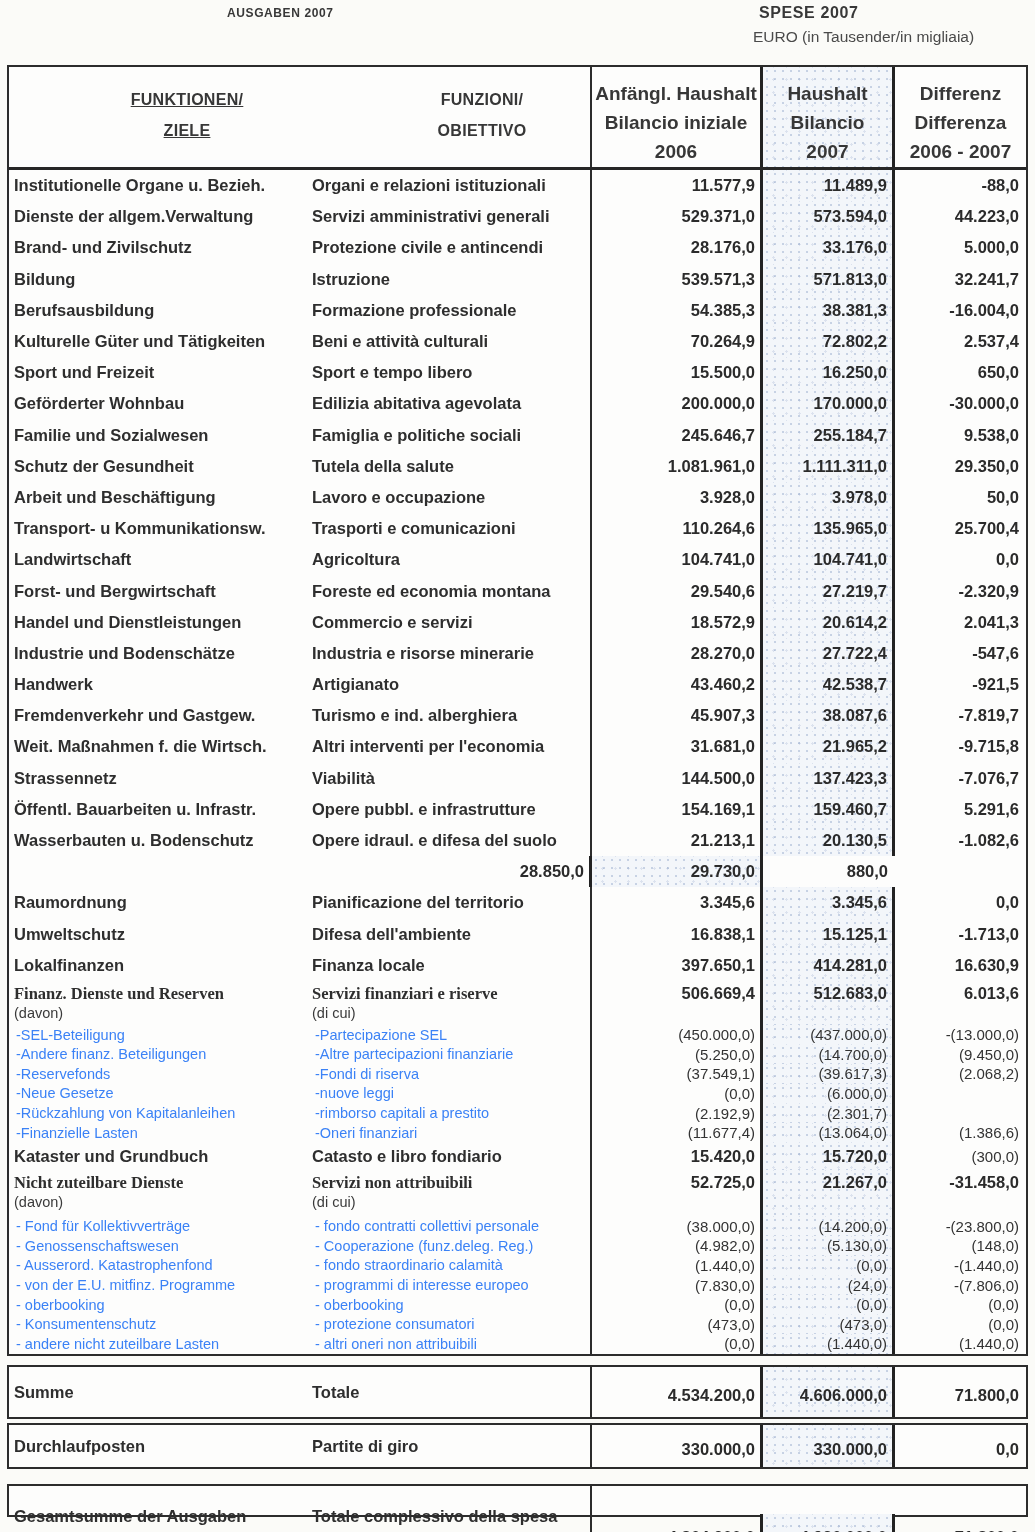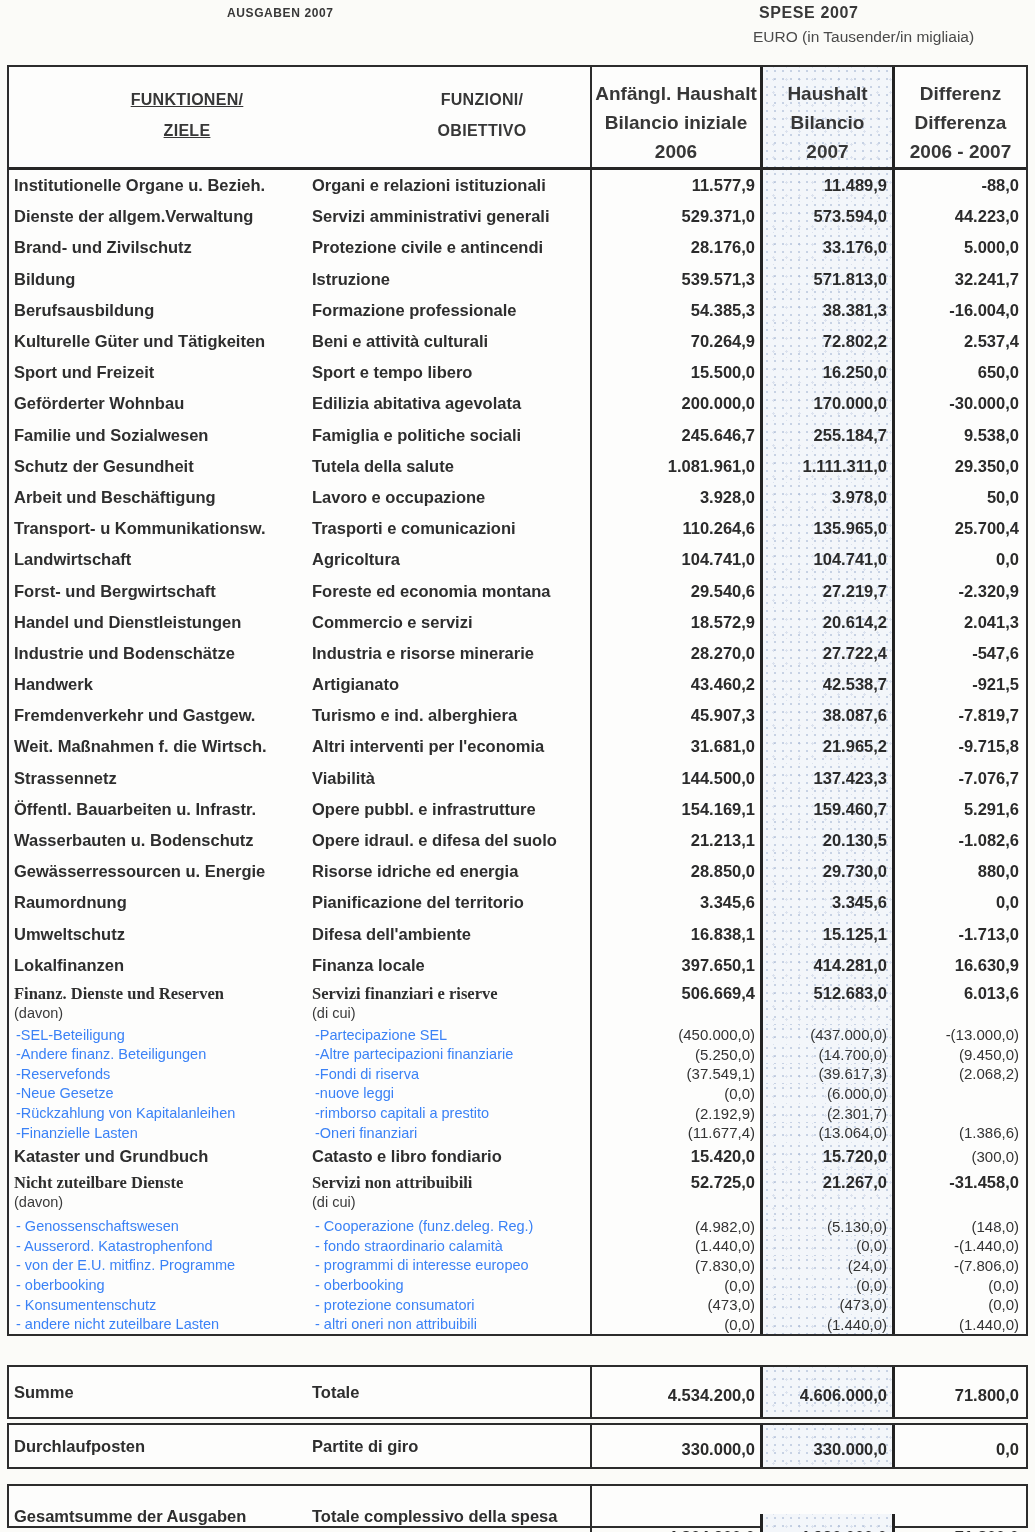--- a/index.html
+++ b/index.html
@@ -67,21 +67,21 @@
   .lbl-note{font-weight:400; font-size:14.5px; color:#3a3a3a; line-height:17px;}
 
   
   .tblock{
     position:absolute; left:7px; width:1021px; box-sizing:border-box;
     border:2px solid #2c2c2c; background:#fdfdfc;
     display:grid; grid-template-columns:583px 171px 132px 131px;
   }
   .t0{top:1365px; height:54px;}
   .t1{top:1423px; height:46px;text-align:right;}
-  .t2{top:1484px; height:44px;}
+  .t2{top:1484px; height:33px;}
   .tblock .num{padding-top:6px;}
   .t2 .num{padding-top:14px;margin-top:28px;}
 </style>
 </head>
 <body>
 
 <div class="page">
 
   <div class="title-de">AUSGABEN 2007</div>
   <div class="title-it">SPESE 2007</div>
@@ -308,24 +308,20 @@
         <div class="grid trow r-m">
           <div class="c c1">
             <div class="lbl de">Wasserbauten u. Bodenschutz</div>
             <div class="lbl it">Opere idraul. e difesa del suolo</div>
           </div>
           <div class="c c2 num">21.213,1</div>
           <div class="c c3 num speckle">20.130,5</div>
           <div class="c c4 num">-1.082,6</div>
         </div>
         <div class="grid trow r-m">
-          <div class="c c1">
-            <div class="lbl de">Gewässerressourcen u. Energie</div>
-            <div class="lbl it">Risorse idriche ed energia</div>
-          </div>
           <div class="c c2 num">28.850,0</div>
           <div class="c c3 num speckle">29.730,0</div>
           <div class="c c4 num">880,0</div>
         </div>
         <div class="grid trow r-m">
           <div class="c c1">
             <div class="lbl de">Raumordnung</div>
             <div class="lbl it">Pianificazione del territorio</div>
           </div>
           <div class="c c2 num">3.345,6</div>
@@ -435,20 +431,29 @@
               <div class="lbl-note">(davon)</div>
             </div>
             <div class="lwrap it">
               <div class="lbl-main">Servizi non attribuibili</div>
               <div class="lbl-note">(di cui)</div>
             </div>
           </div>
           <div class="c c2 num">52.725,0</div>
           <div class="c c3 num speckle">21.267,0</div>
           <div class="c c4 num">-31.458,0</div>
+        </div>
+        <div class="grid trow r-s">
+          <div class="c c1">
+            <div class="lbl de s">- Fond für Kollektivverträge</div>
+            <div class="lbl it s">- fondo contratti collettivi personale</div>
+          </div>
+          <div class="c c2 num s">(38.000,0)</div>
+          <div class="c c3 num speckle s">(14.200,0)</div>
+          <div class="c c4 num s">-(23.800,0)</div>
         </div>
         <div class="grid trow r-s">
           <div class="c c1">
             <div class="lbl de s">- Genossenschaftswesen</div>
             <div class="lbl it s">- Cooperazione (funz.deleg. Reg.)</div>
           </div>
           <div class="c c2 num s">(4.982,0)</div>
           <div class="c c3 num speckle s">(5.130,0)</div>
           <div class="c c4 num s">(148,0)</div>
         </div>

